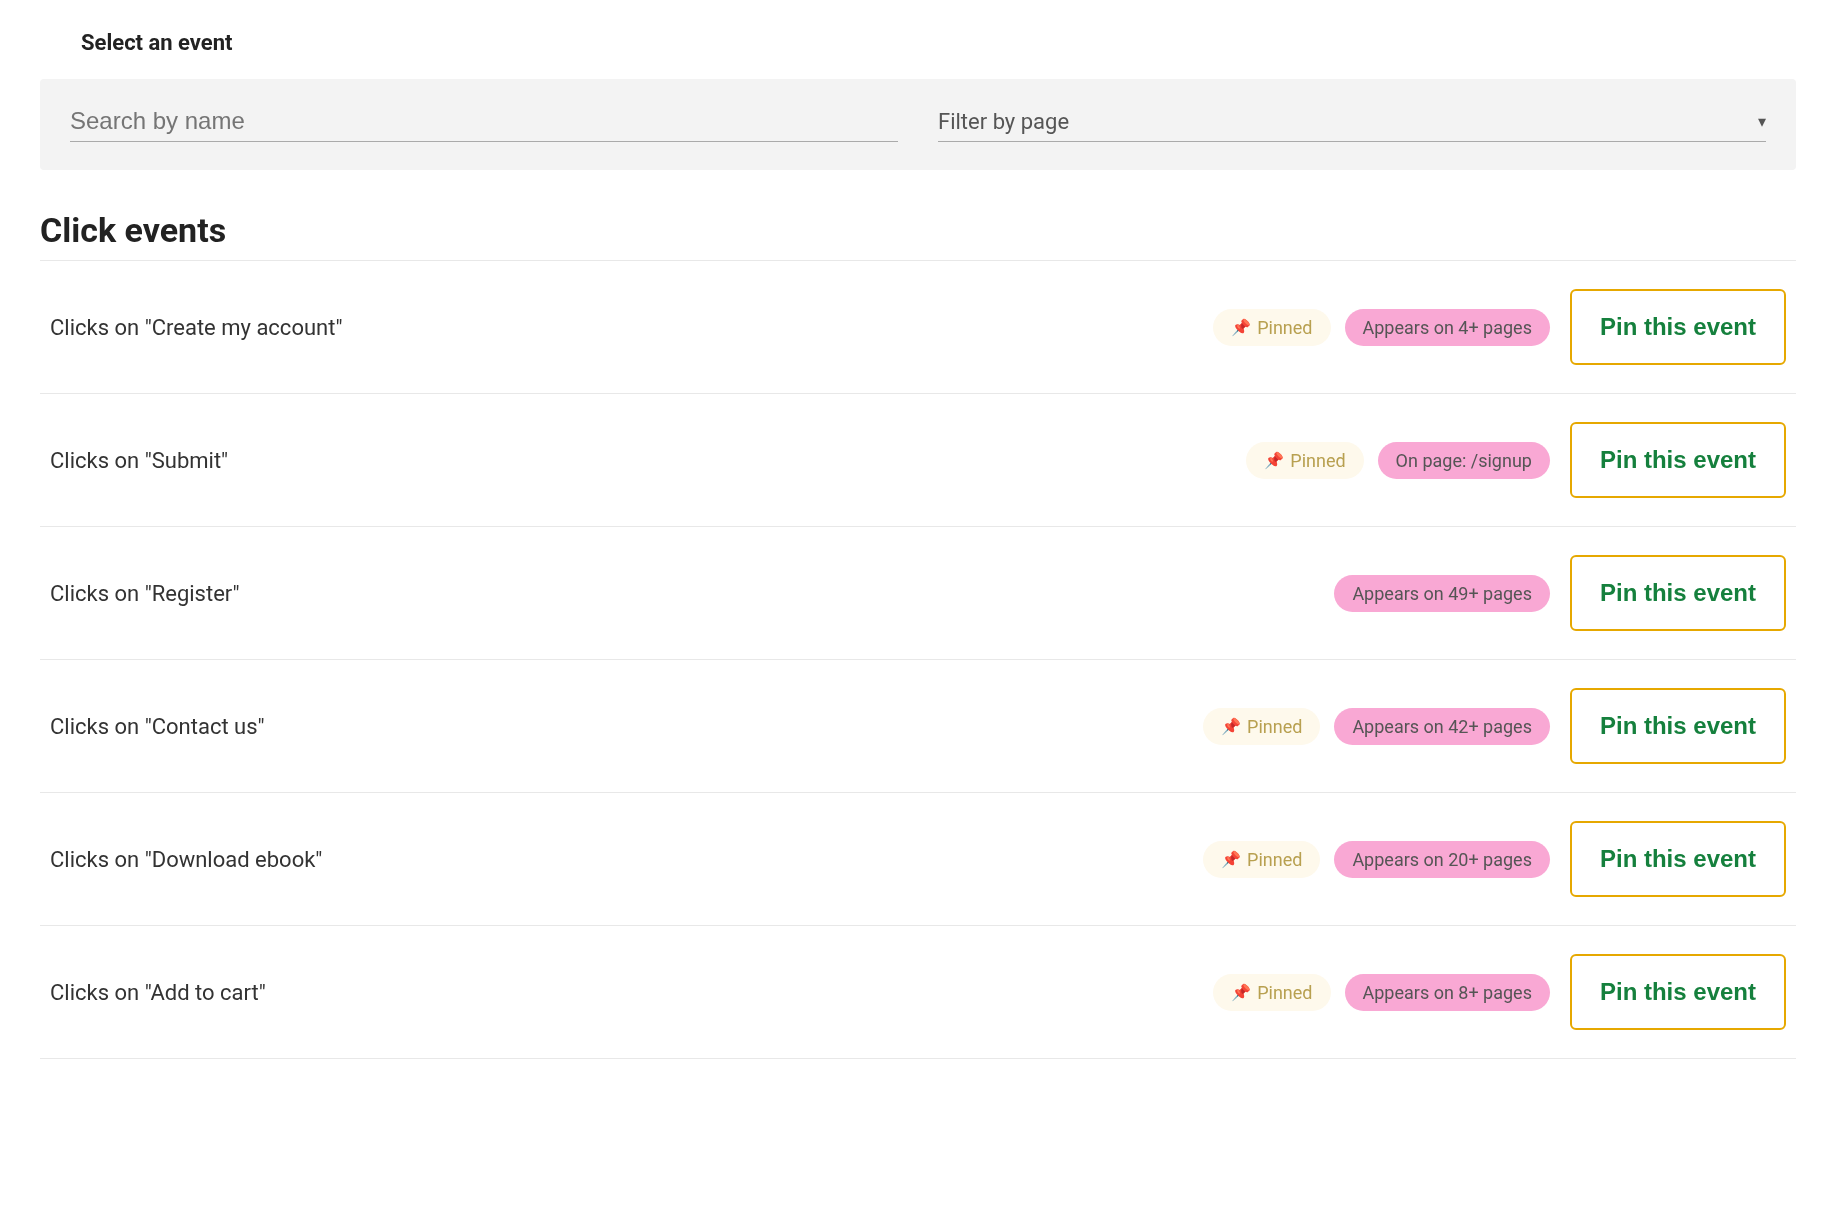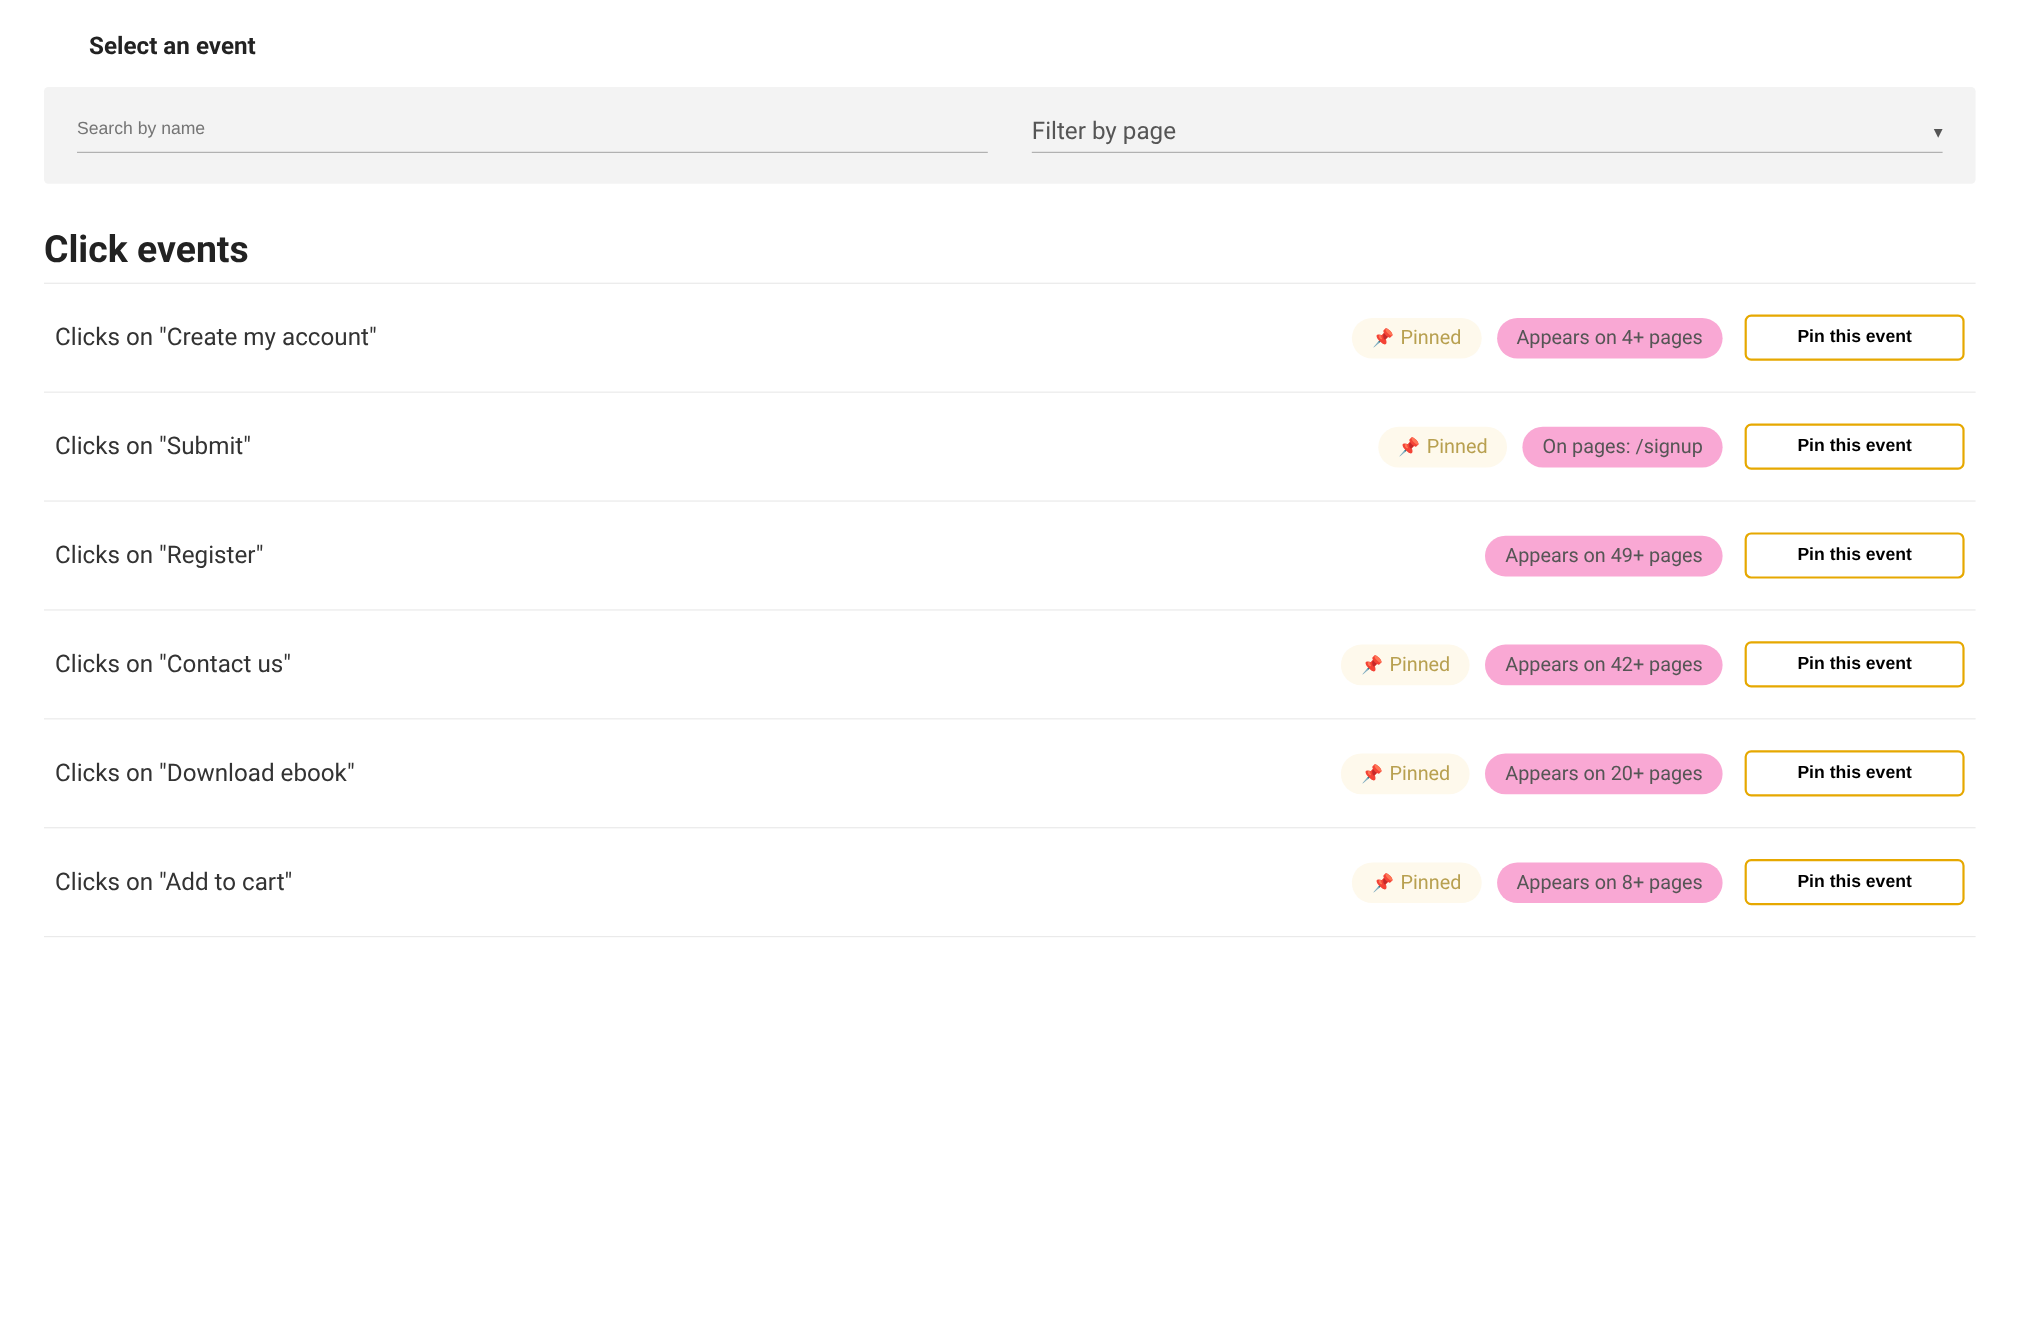--- a/index.html
+++ b/index.html
@@ -40,21 +40,21 @@
     .filter-input-wrapper {
       flex: 1;
       border-bottom: 1.5px solid #aaa;
       padding-bottom: 6px;
     }
 
     .filter-input {
       background: transparent;
       border: none;
       outline: none;
-      font-size: 16px;
+      font-size: 24px;
       color: #666;
       width: 100%;
     }
 
     .filter-dropdown-wrapper {
       flex: 1;
       border-bottom: 1.5px solid #aaa;
       padding-bottom: 6px;
       display: flex;
       align-items: center;
@@ -124,24 +124,24 @@
       border-radius: 20px;
       padding: 8px 18px;
       font-size: 18px;
       color: #555;
     }
 
     .pin-button {
       background: transparent;
       border: 2px solid #e6a800;
       border-radius: 6px;
-      padding: 10px 28px;
-      font-size: 16px;
+      padding: 22px 28px;
+      font-size: 24px;
       font-weight: 700;
-      color: #000000;
+      color: #15803d;
       cursor: pointer;
       white-space: nowrap;
       min-width: 200px;
       text-align: center;
     }
   </style>
 </head>
 <body>
 
 <div class="page-wrapper">
@@ -166,21 +166,21 @@
         <div class="event-badges">
           <span class="badge-pinned"><span style="font-size:16px;">📌</span> Pinned</span>
           <span class="badge-pages">Appears on 4+ pages</span>
         </div>
         <button class="pin-button">Pin this event</button>
       </div>
       <div class="event-row">
         <span class="event-name">Clicks on "Submit"</span>
         <div class="event-badges">
           <span class="badge-pinned"><span style="font-size:16px;">📌</span> Pinned</span>
-          <span class="badge-pages">On pages: /signup</span>
+          <span class="badge-pages">On page: /signup</span>
         </div>
         <button class="pin-button">Pin this event</button>
       </div>
       <div class="event-row">
         <span class="event-name">Clicks on "Register"</span>
         <div class="event-badges">
           <span class="badge-pages">Appears on 49+ pages</span>
         </div>
         <button class="pin-button">Pin this event</button>
       </div>

